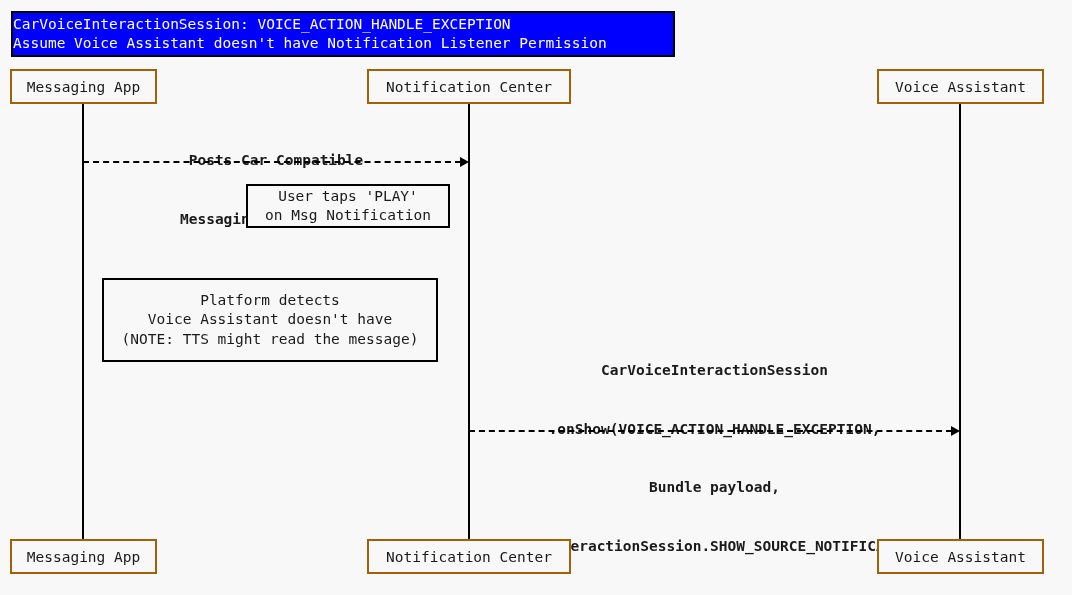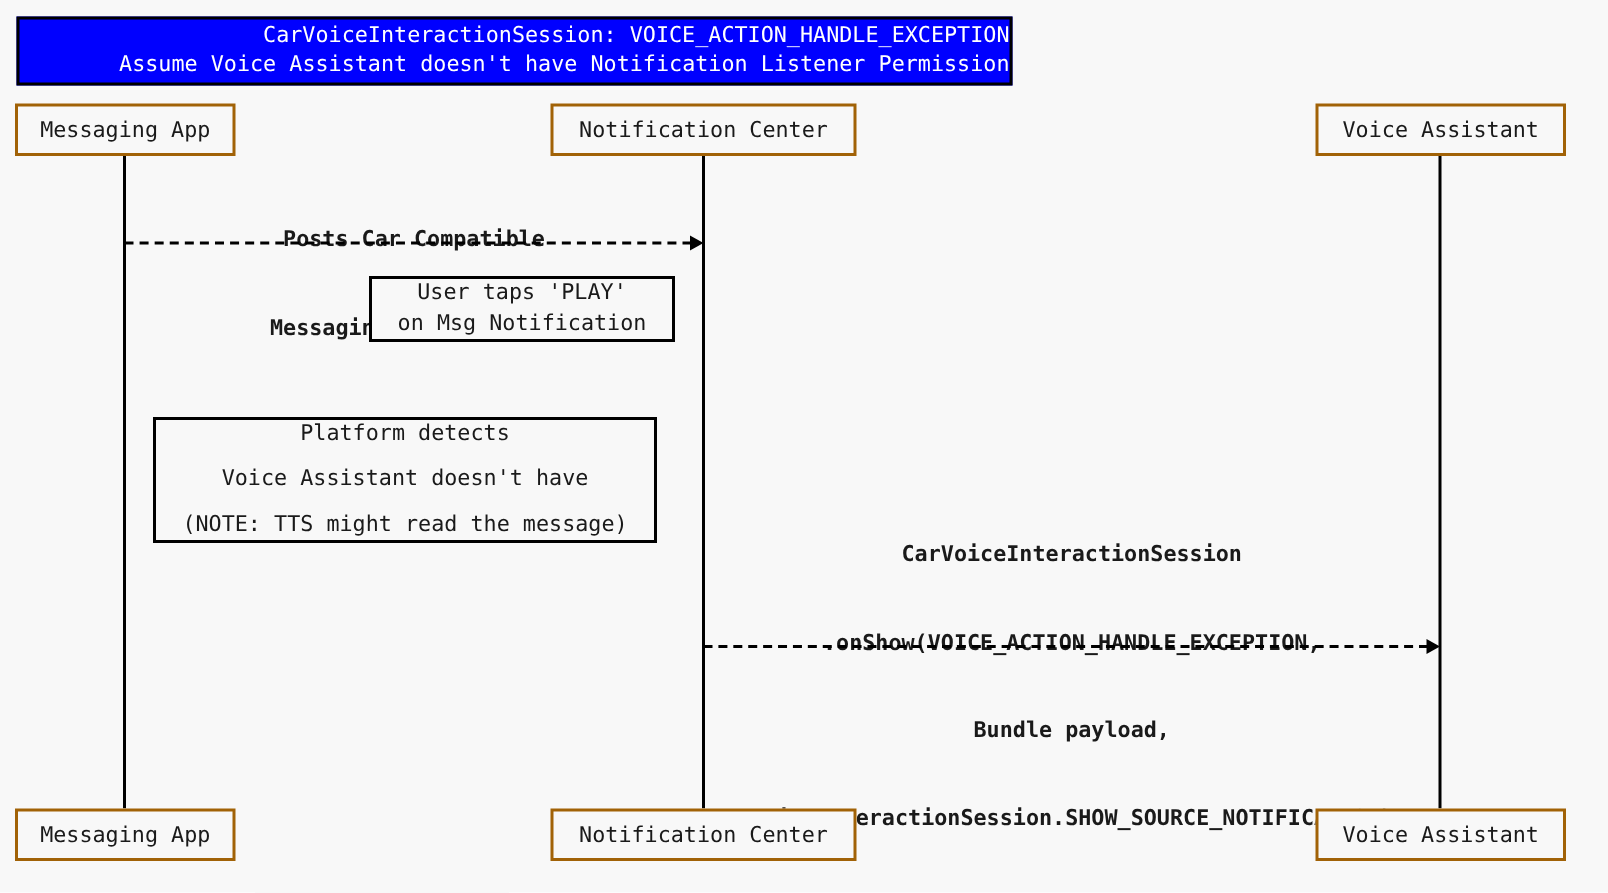--- a/index.html
+++ b/index.html
@@ -24,21 +24,21 @@
     left: 11px;
     top: 11px;
     width: 664px;
     height: 46px;
     background: #0000ff;
     border: 2px solid #000000;
     box-sizing: border-box;
     color: #ffffff;
     display: flex;
     flex-direction: column;
-    align-items: flex-end;
+    align-items: flex-start;
     justify-content: center;
     font-size: 14.5px;
     line-height: 19px;
     white-space: pre;
     letter-spacing: 0px;
   }
   .title-banner .tline { display: block; }
 
   
   .lifeline {
@@ -65,21 +65,21 @@
 
   
   .note {
     position: absolute;
     box-sizing: border-box;
     background: #f8f8f8;
     border: 2px solid #000000;
     display: flex;
     flex-direction: column;
     align-items: center;
-    justify-content: space-between;
+    justify-content: center;
     font-size: 14.5px;
     line-height: 19.5px;
     white-space: pre;
     color: #1a1a1a;
     text-align: center;
     z-index: 6;
   }
   .note .nline { display: block; }
 
   

